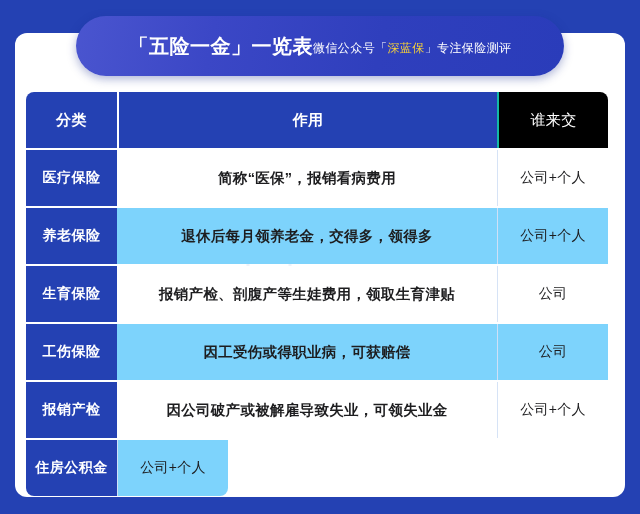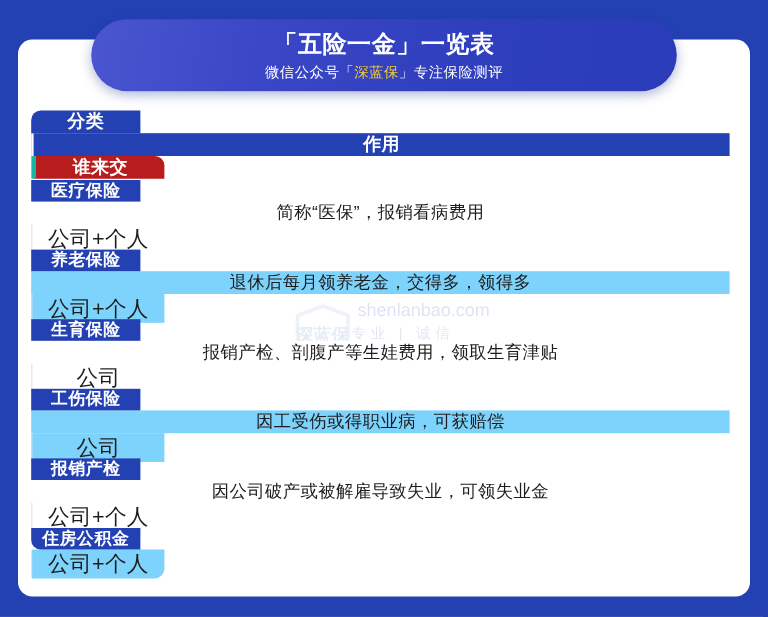--- a/index.html
+++ b/index.html
@@ -38,21 +38,21 @@
     position: absolute;
     left: 76px;
     top: 16px;
     width: 488px;
     height: 60px;
     border-radius: 30px;
     background: linear-gradient(100deg, #4a55cf 0%, #3b47c6 28%, #2f3fbd 62%, #2a3cba 100%);
     box-shadow: 0 3px 10px rgba(20, 40, 140, 0.35);
     z-index: 5;
     display: flex;
-    flex-direction: column;
+    flex-direction: row;
     align-items: center;
     justify-content: center;
   }
   .title-main {
     color: #ffffff;
     font-size: 20px;
     font-weight: bold;
     line-height: 24px;
     letter-spacing: 0.5px;
     white-space: nowrap;
@@ -121,21 +121,20 @@
     left: 26px;
     top: 92px;
     width: 582px;
     z-index: 4;
   }
   .row {
     position: relative;
     display: flex;
     height: 56px;
     margin-bottom: 2px;
-    flex-direction: column;
   }
   .row:last-child { margin-bottom: 0; }
 
   .cat {
     position: relative;
     width: 91px;
     flex: none;
     background: #2441b3;
     color: #ffffff;
     display: flex;
@@ -149,28 +148,29 @@
 
   .desc {
     flex: 1 1 auto;
     display: flex;
     align-items: center;
     justify-content: center;
     font-size: 14.5px;
     color: #1d1d1f;
     letter-spacing: 0.3px;
     box-sizing: border-box;
+    font-weight: bold;
   }
   .who {
     width: 111px;
     flex: none;
     display: flex;
     align-items: center;
     justify-content: center;
-    font-size: 18px;
+    font-size: 14px;
     color: #1d1d1f;
     letter-spacing: 0.3px;
     box-sizing: border-box;
   }
 
   
   .row.header { height: 56px; }
   .row.header .cat {
     border-top-left-radius: 8px;
     color: #ffffff;
@@ -178,26 +178,26 @@
   }
   .row.header .desc {
     background: #2441b3;
     color: #ffffff;
     font-size: 15px;
     font-weight: bold;
     border-left: 2px solid #ffffff;
     box-sizing: border-box;
   }
   .row.header .who {
-    background: #b91c1c;
-    color: #ffffff;
-    font-size: 15px;
-    font-weight: bold;
+    background: #000000;
+    color: #ffffff;
+    font-size: 15px;
+    font-weight: normal;
     border-top-right-radius: 8px;
-    border-left: 4px solid #14b8a6;
+    border-left: 2px solid #14b8a6;
     box-sizing: border-box;
   }
 
   
   .row.body .desc, .row.body .who { background: #ffffff; }
   .row.body.alt .desc, .row.body.alt .who { background: #7dd3fc; }
   .row.body .who { border-left: 1px solid #d6e3f6; }
   .row.body.alt .who { border-left: 1px solid #cfe0f7; }
 
   .row.first-body .cat { border-radius: 0; }

